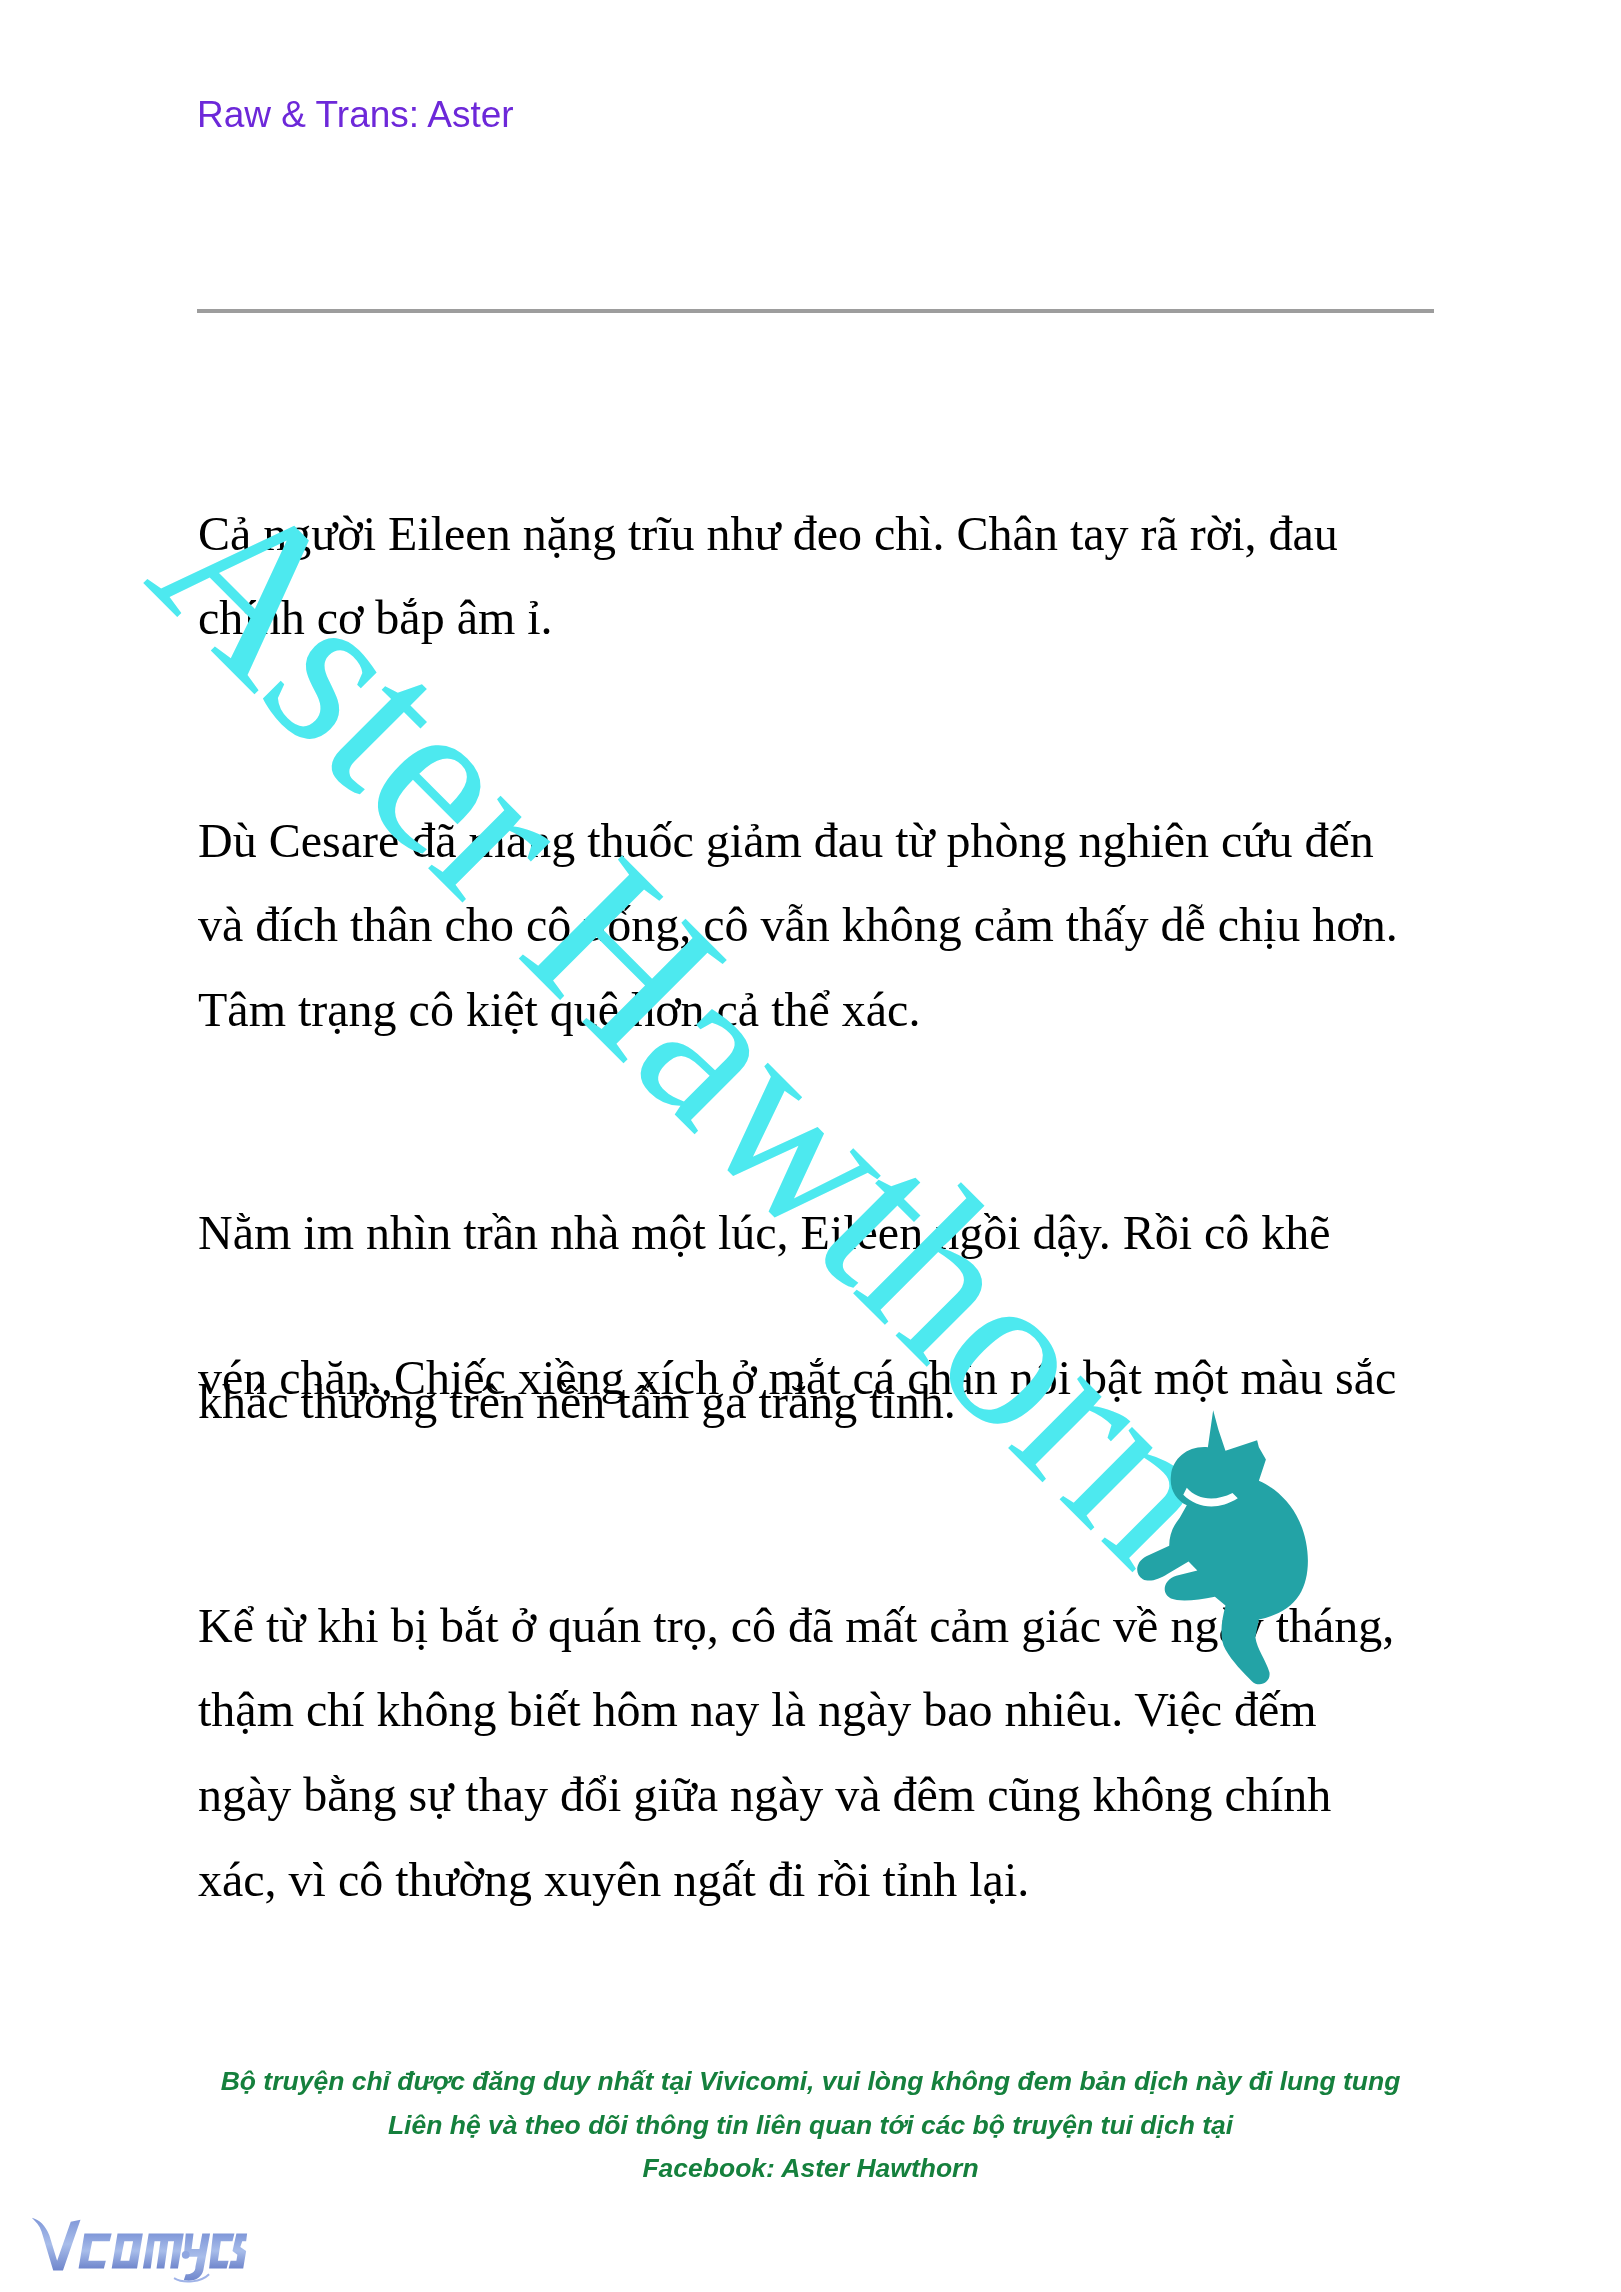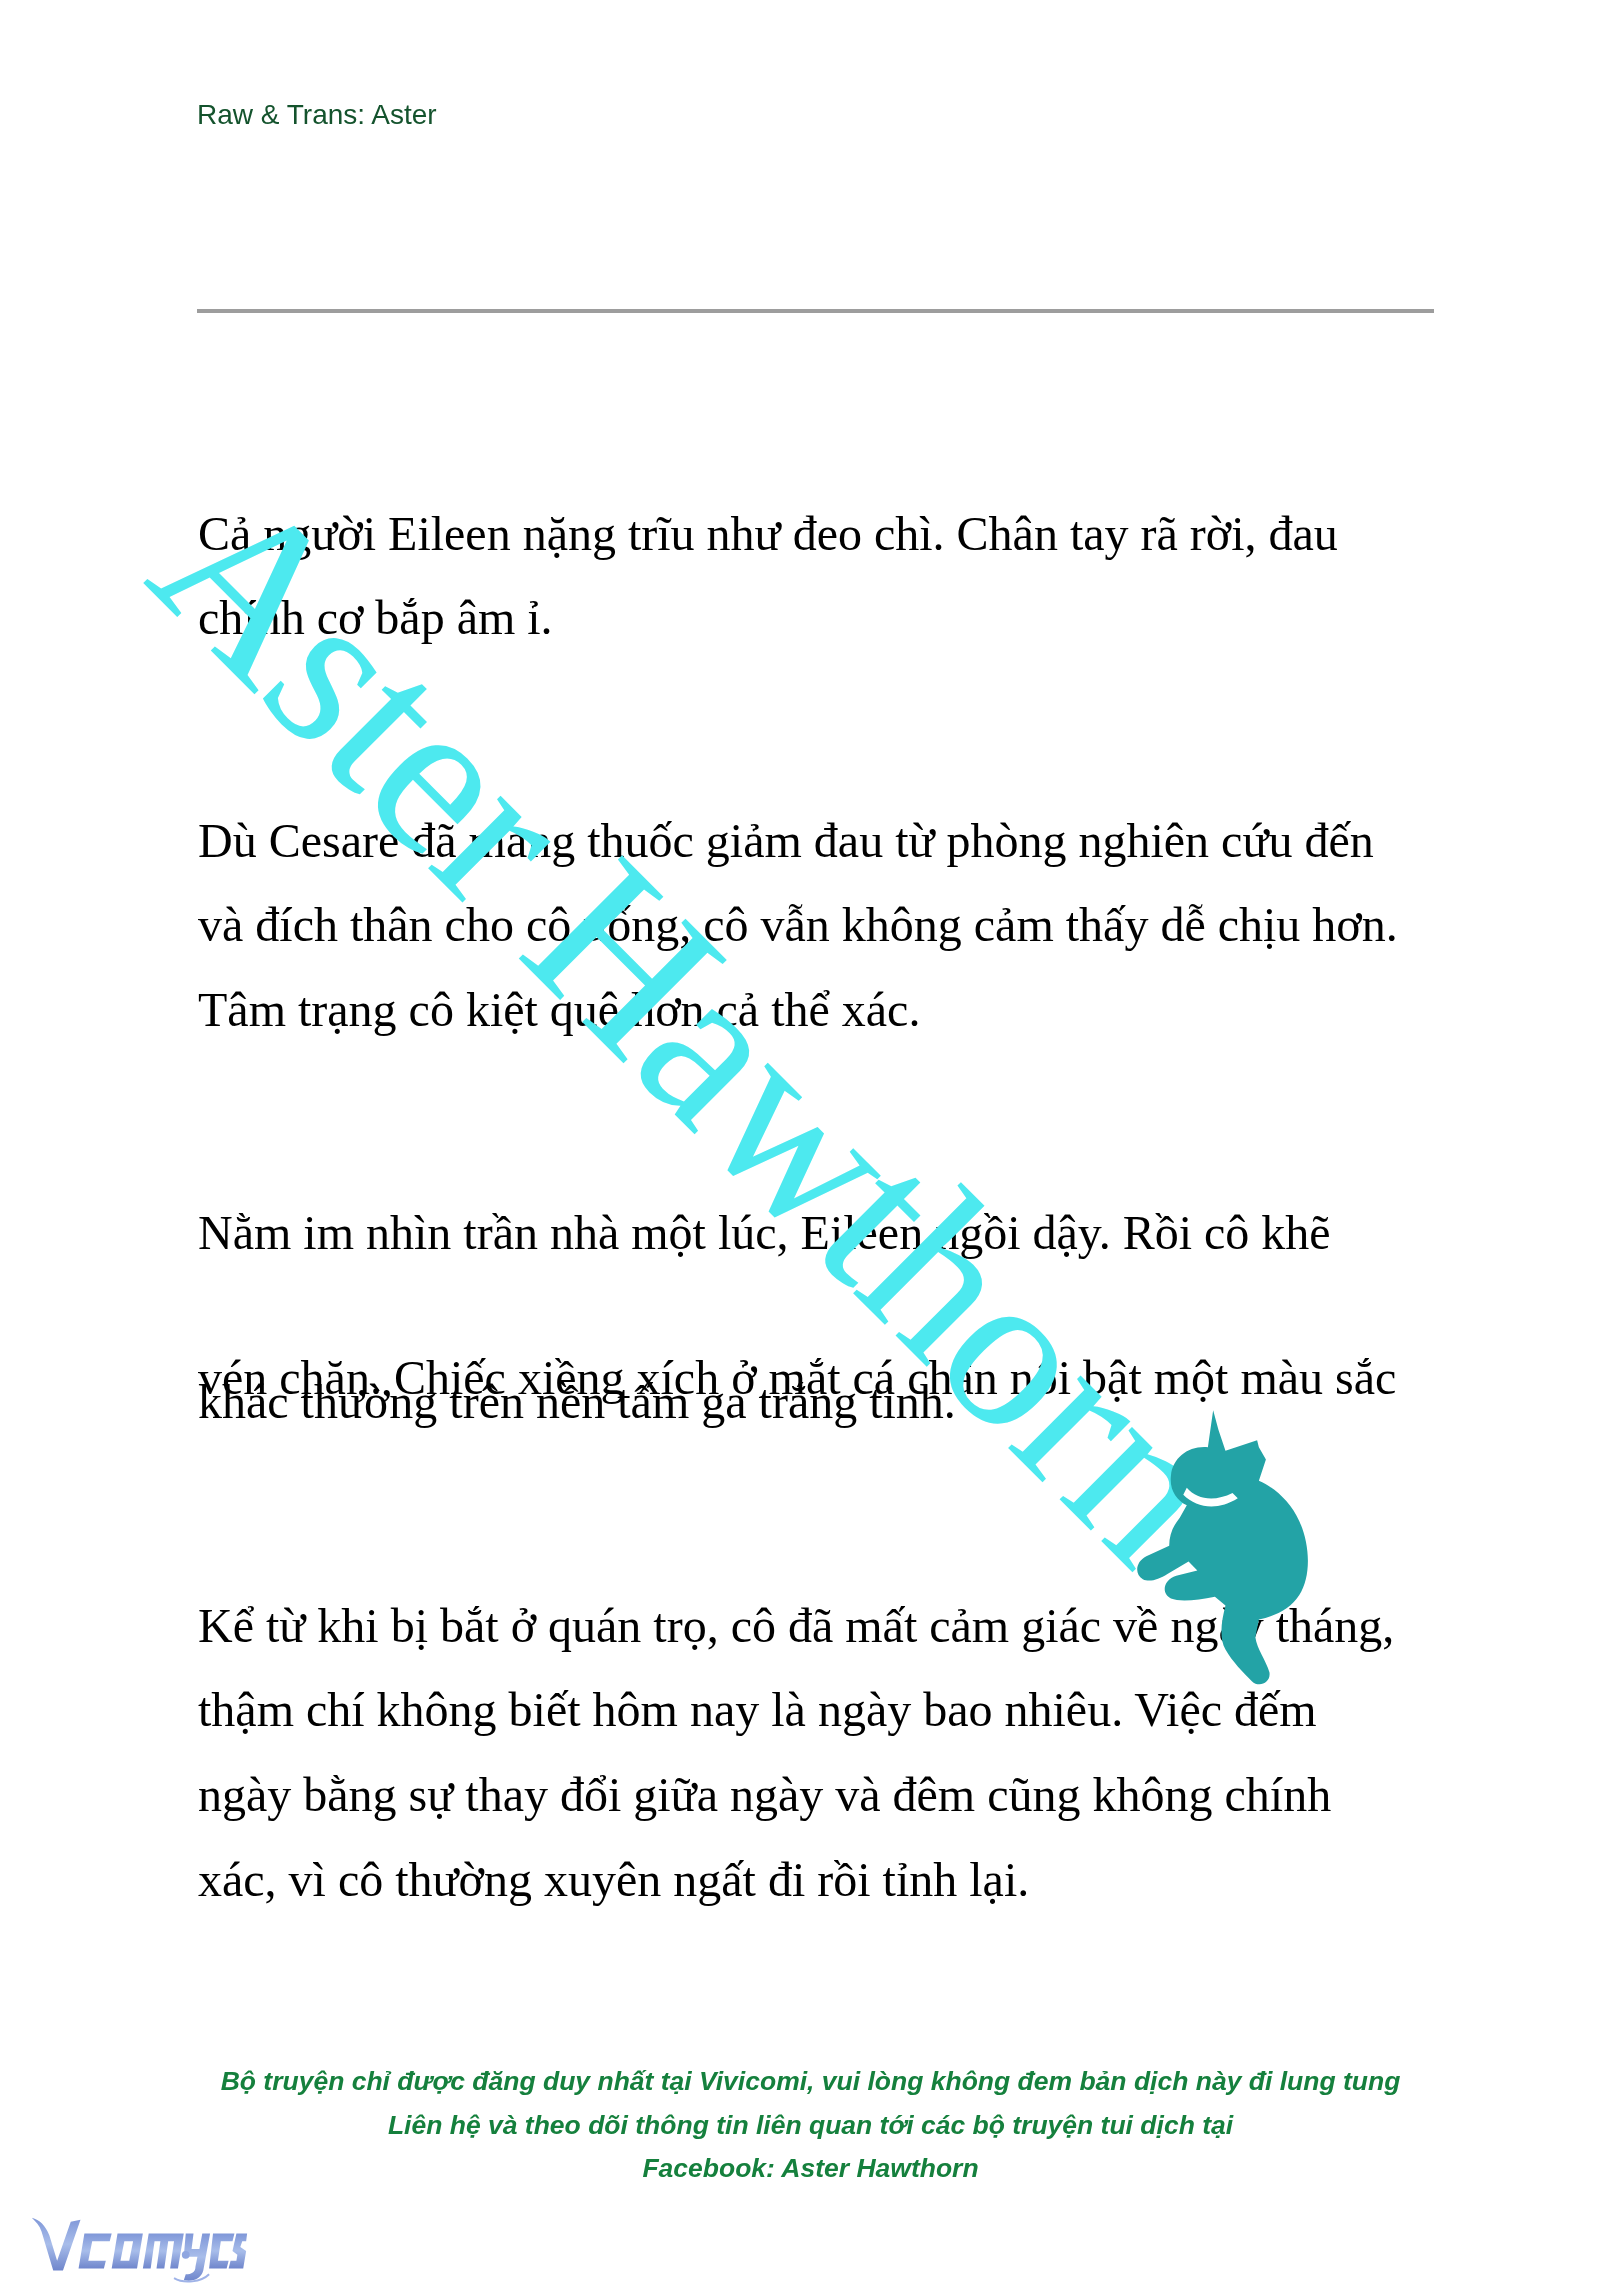--- a/index.html
+++ b/index.html
@@ -18,23 +18,23 @@
       left: 0; top: 0;
       width: 1621px;
       height: 2293px;
       background: #ffffff;
     }
     .header-credit {
       position: absolute;
       left: 197px;
       top: 97px;
       font-family: "Liberation Sans", sans-serif;
-      font-size: 28px;
+      font-size: 37px;
       line-height: 35px;
-      color: #14532d;
+      color: #6d28d9;
       white-space: nowrap;
     }
     .header-rule {
       position: absolute;
       left: 197px;
       top: 309px;
       width: 1237px;
       height: 3.9px;
       background: #9d9d9d;
     }

